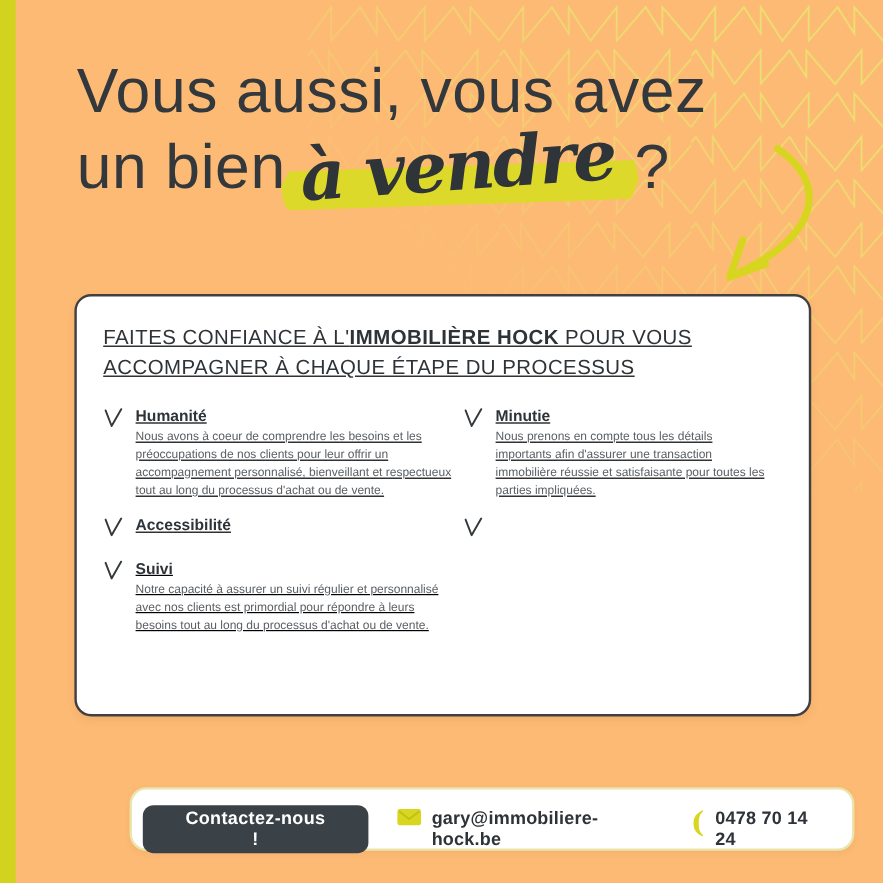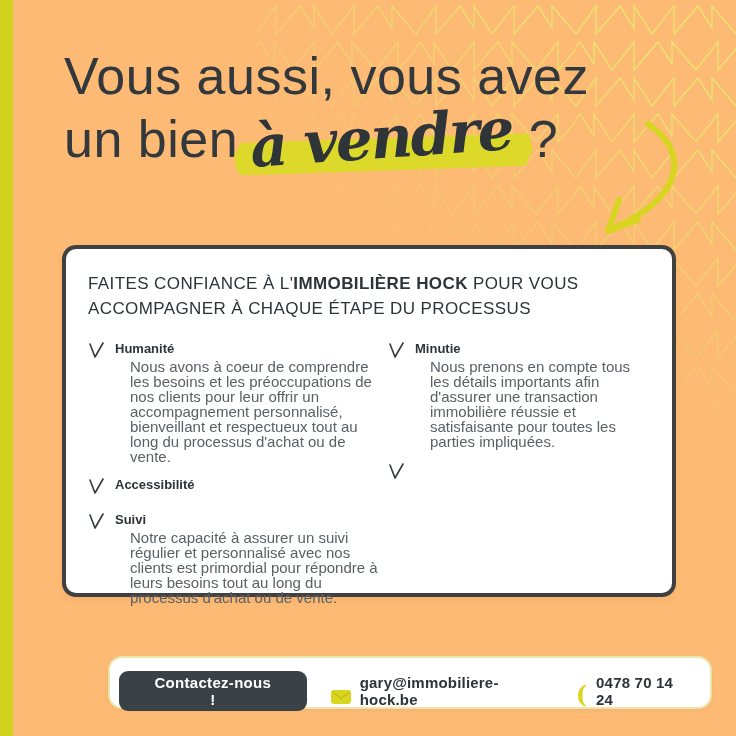--- a/index.html
+++ b/index.html
@@ -31,49 +31,50 @@
     font-family:"DejaVu Serif",serif;font-style:italic;font-weight:bold;
     font-size:58px;letter-spacing:-2px;color:#2f3438;transform:rotate(-4deg);
     padding:0 6px;
   }
   .qmark{font-size:52px;font-weight:300;color:#33383c;}
   
   .arrow{position:absolute;left:588px;top:116px;z-index:1;}
   
   .card{
     position:absolute;left:62px;top:245px;width:614px;height:352px;z-index:2;
-    background:#ffffff;border:4px solid #404040;border-radius:14px;
+    background:#ffffff;border:2px solid #404040;border-radius:14px;
     box-shadow:0 3px 8px rgba(0,0,0,.05);box-sizing:border-box;
     padding:22px 22px 0 22px;
+    text-decoration:underline;
   }
   .card-heading{
     font-size:17px;line-height:25px;letter-spacing:.4px;color:#2e3338;font-weight:500;
     max-width:556px;
   }
   .card-heading b{font-weight:800;}
   .cols{display:flex;gap:8px;margin-top:20px;}
   .col-left{width:292px;}
   .col-right{width:254px;}
   .feature{display:flex;gap:10px;margin-bottom:13px;}
   .fcheck{flex:0 0 17px;padding-top:1px;}
   .ftitle{font-size:13px;font-weight:800;color:#2e3338;margin:0 0 3px 0;}
-  .fbody{font-size:15px;line-height:15px;color:#5b6065;margin-left:15px;}
+  .fbody{font-size:10px;line-height:15px;color:#5b6065;}
   
   .bar{
     position:absolute;left:108px;top:656px;width:604px;height:53px;z-index:2;
     background:#ffffff;border:2px solid #e9e6ab;border-radius:14px;box-sizing:border-box;
     display:flex;align-items:center;padding:16px 18px 0 9px;gap:24px;
     box-shadow:0 2px 5px rgba(0,0,0,.04);
   }
   .cta{
     background:#3a4147;color:#ffffff;border:none;border-radius:9px;
     height:40px;padding:0 32px;font-size:15px;font-weight:bold;
     font-family:"Liberation Sans",sans-serif;letter-spacing:.3px;cursor:pointer;
   }
-  .cgroup{display:flex;align-items:flex-end;gap:9px;}
+  .cgroup{display:flex;align-items:flex-start;gap:9px;}
   .ctext{font-size:15px;font-weight:bold;color:#2e3338;letter-spacing:.2px;}
   .phone-glyph{
     font-size:24px;font-weight:bold;color:#d9d621;line-height:1;
     font-family:"DejaVu Serif",serif;transform:translateY(-1px);
   }
 </style>
 </head>
 <body>
 
 <div class="canvas">

